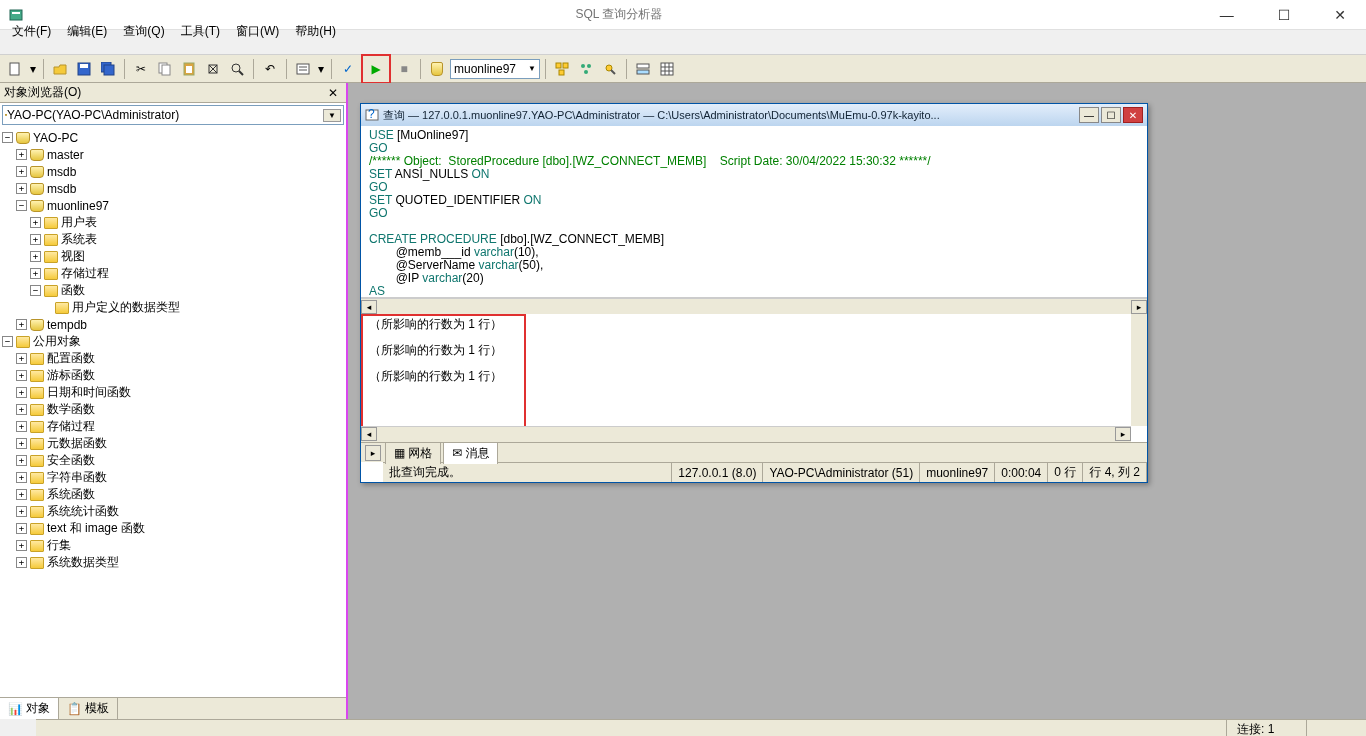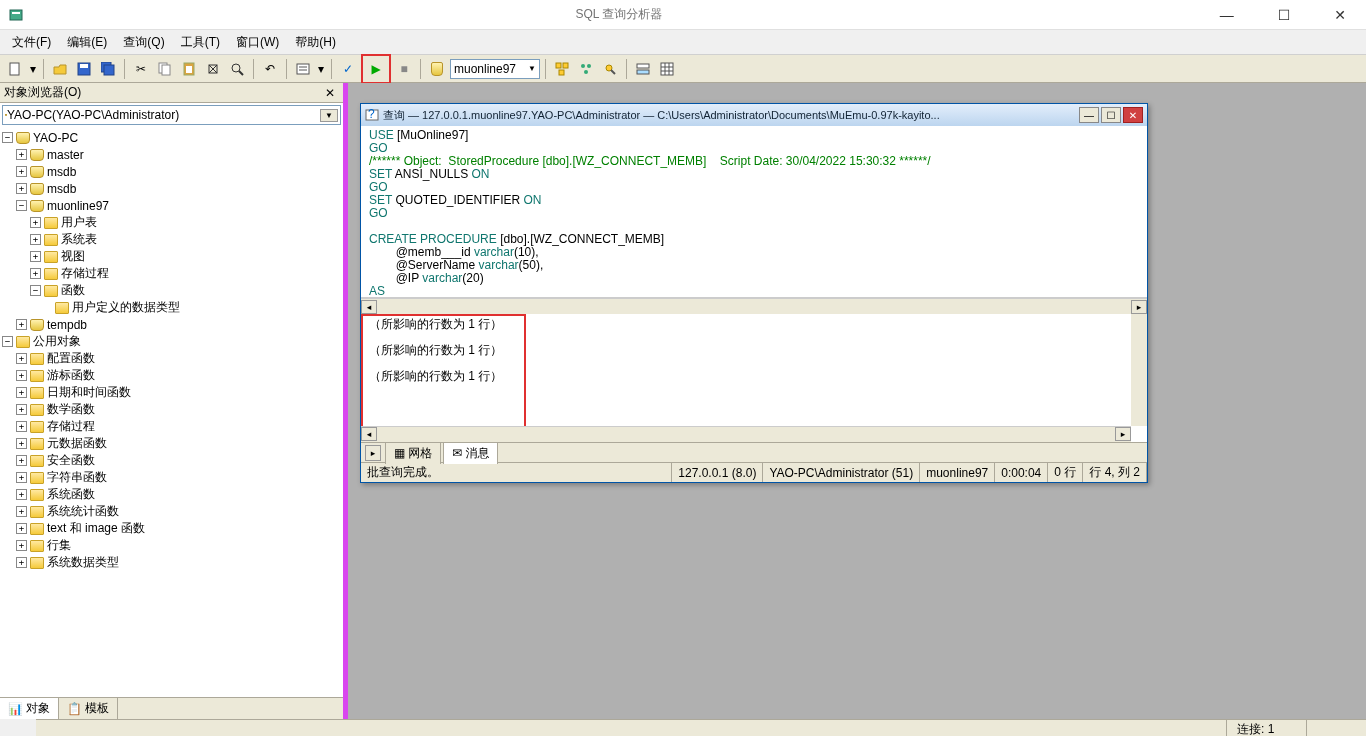--- a/index.html
+++ b/index.html
@@ -6,36 +6,36 @@
 body { background: #f0f0f0; overflow: hidden; width: 1366px; height: 736px; }
 
 
 .title-bar { height: 30px; background: #fff; display: flex; align-items: center; padding: 0 8px; border-bottom: 1px solid #e0e0e0; }
 .title-bar .icon { width: 16px; height: 16px; margin-right: 6px; }
 .title-bar .title { flex: 1; color: #737373; text-align: center; }
 .title-bar .win-controls { display: flex; gap: 20px; }
 .title-bar .win-controls span { cursor: pointer; padding: 4px 12px; color: #333; font-size: 14px; }
 
 
-.menu-bar { height: 22px; background: #f0f0f0; display: flex; align-items: center; padding: 12px 4px; border-bottom: 1px solid #d0d0d0; }
+.menu-bar { height: 22px; background: #f0f0f0; display: flex; align-items: flex-end; padding: 12px 4px; border-bottom: 1px solid #d0d0d0; }
 .menu-bar .menu-item { padding: 2px 8px; cursor: pointer; }
 
 
 .toolbar { height: 28px; background: #ece9d8; display: flex; align-items: center; padding: 2px 4px; border-bottom: 1px solid #aca899; gap: 2px; }
 .toolbar .sep { width: 1px; height: 20px; background: #aca899; margin: 0 3px; }
 .toolbar .tbtn { width: 22px; height: 22px; display: flex; align-items: center; justify-content: center; cursor: pointer; border: 1px solid transparent; }
 .toolbar .combo { height: 20px; border: 1px solid #7b9ebd; background: #fff; font-size: 11px; padding: 1px 3px; display: flex; align-items: center; min-width: 90px; }
 .toolbar .combo .arrow { margin-left: auto; font-size: 8px; }
 .toolbar .play-highlight { border: 2px solid #e03030; padding: 2px; }
 
 
 .main-area { display: flex; height: calc(100% - 30px - 22px - 28px - 20px); }
 
 
-.left-panel { width: 348px; background: #fff; border-right: 5px solid #d946ef; display: flex; flex-direction: column; }
+.left-panel { width: 348px; background: #fff; border-right: 2px solid #d946ef; display: flex; flex-direction: column; }
 .left-header { height: 20px; background: #ece9d8; border-bottom: 1px solid #aca899; display: flex; align-items: center; padding: 0 4px; }
 .left-header .close-x { margin-left: auto; cursor: pointer; padding: 0 4px; }
 .left-combo { margin: 2px; border: 1px solid #7b9ebd; height: 20px; display: flex; align-items: center; padding: 0 2px; background: #fff; }
 .left-combo .arrow { margin-left: auto; font-size: 8px; background: #ece9d8; border: 1px solid #999; padding: 1px 4px; }
 .tree { flex: 1; overflow: auto; padding: 2px; }
 .tree-node { display: flex; align-items: center; height: 17px; white-space: nowrap; }
 .tree-node .expander { width: 11px; height: 11px; border: 1px solid #888; background: #fff; display: flex; align-items: center; justify-content: center; font-size: 9px; line-height: 1; margin-right: 3px; cursor: pointer; font-family: monospace; }
 .tree-node .spacer { width: 14px; display: inline-block; }
 .tree-node .node-icon { width: 14px; height: 12px; margin-right: 3px; flex-shrink: 0; }
 .tree-node .node-label { cursor: pointer; }
@@ -70,21 +70,21 @@
 .results-area pre { font-family: "NSimSun", "Courier New", monospace; font-size: 13px; padding: 4px 8px; line-height: 1.0; }
 .vscroll { position: absolute; right: 0; top: 0; bottom: 16px; width: 16px; background: #ece9d8; }
 .results-area .hscroll2 { position: absolute; left: 0; right: 16px; bottom: 0; height: 16px; background: #ece9d8; border-top: 1px solid #ccc; display: flex; }
 .results-area .hscroll2 .sc-btn { width: 16px; height: 14px; border: 1px solid #999; display: flex; align-items: center; justify-content: center; font-size: 9px; }
 
 .result-tabs { height: 20px; background: #ece9d8; border-top: 1px solid #aca899; display: flex; align-items: center; }
 .result-tabs .rtab { padding: 2px 8px; display: flex; align-items: center; gap: 3px; border: 1px solid #aca899; border-bottom: none; background: #ece9d8; margin-right: 2px; cursor: pointer; }
 .result-tabs .rtab.active { background: #fff; }
 .result-tabs .lead-btn { width: 16px; height: 16px; border: 1px solid #999; margin: 0 4px; display: flex; align-items: center; justify-content: center; font-size: 9px; }
 
-.qw-status { height: 20px; background: #ece9d8; border-top: 1px solid #aca899; display: flex; align-items: center; font-size: 11px; }
+.qw-status { height: 20px; background: #ece9d8; border-top: 1px solid #aca899; display: flex; align-items: center; font-size: 11px; margin-left: 22px; }
 .qw-status .cell { border-right: 1px solid #aca899; padding: 0 6px; height: 100%; display: flex; align-items: center; }
 .qw-status .cell:first-child { flex: 1; }
 
 
 .app-status { height: 20px; background: #ece9d8; border-top: 1px solid #aca899; display: flex; align-items: center; font-size: 11px; margin-left: 36px; }
 .app-status .cell { border-left: 1px solid #aca899; padding: 0 10px; height: 100%; display: flex; align-items: center; }
 .app-status .cell:first-child { border-left: none; flex: 1; }
 
 
 svg { display: block; }

